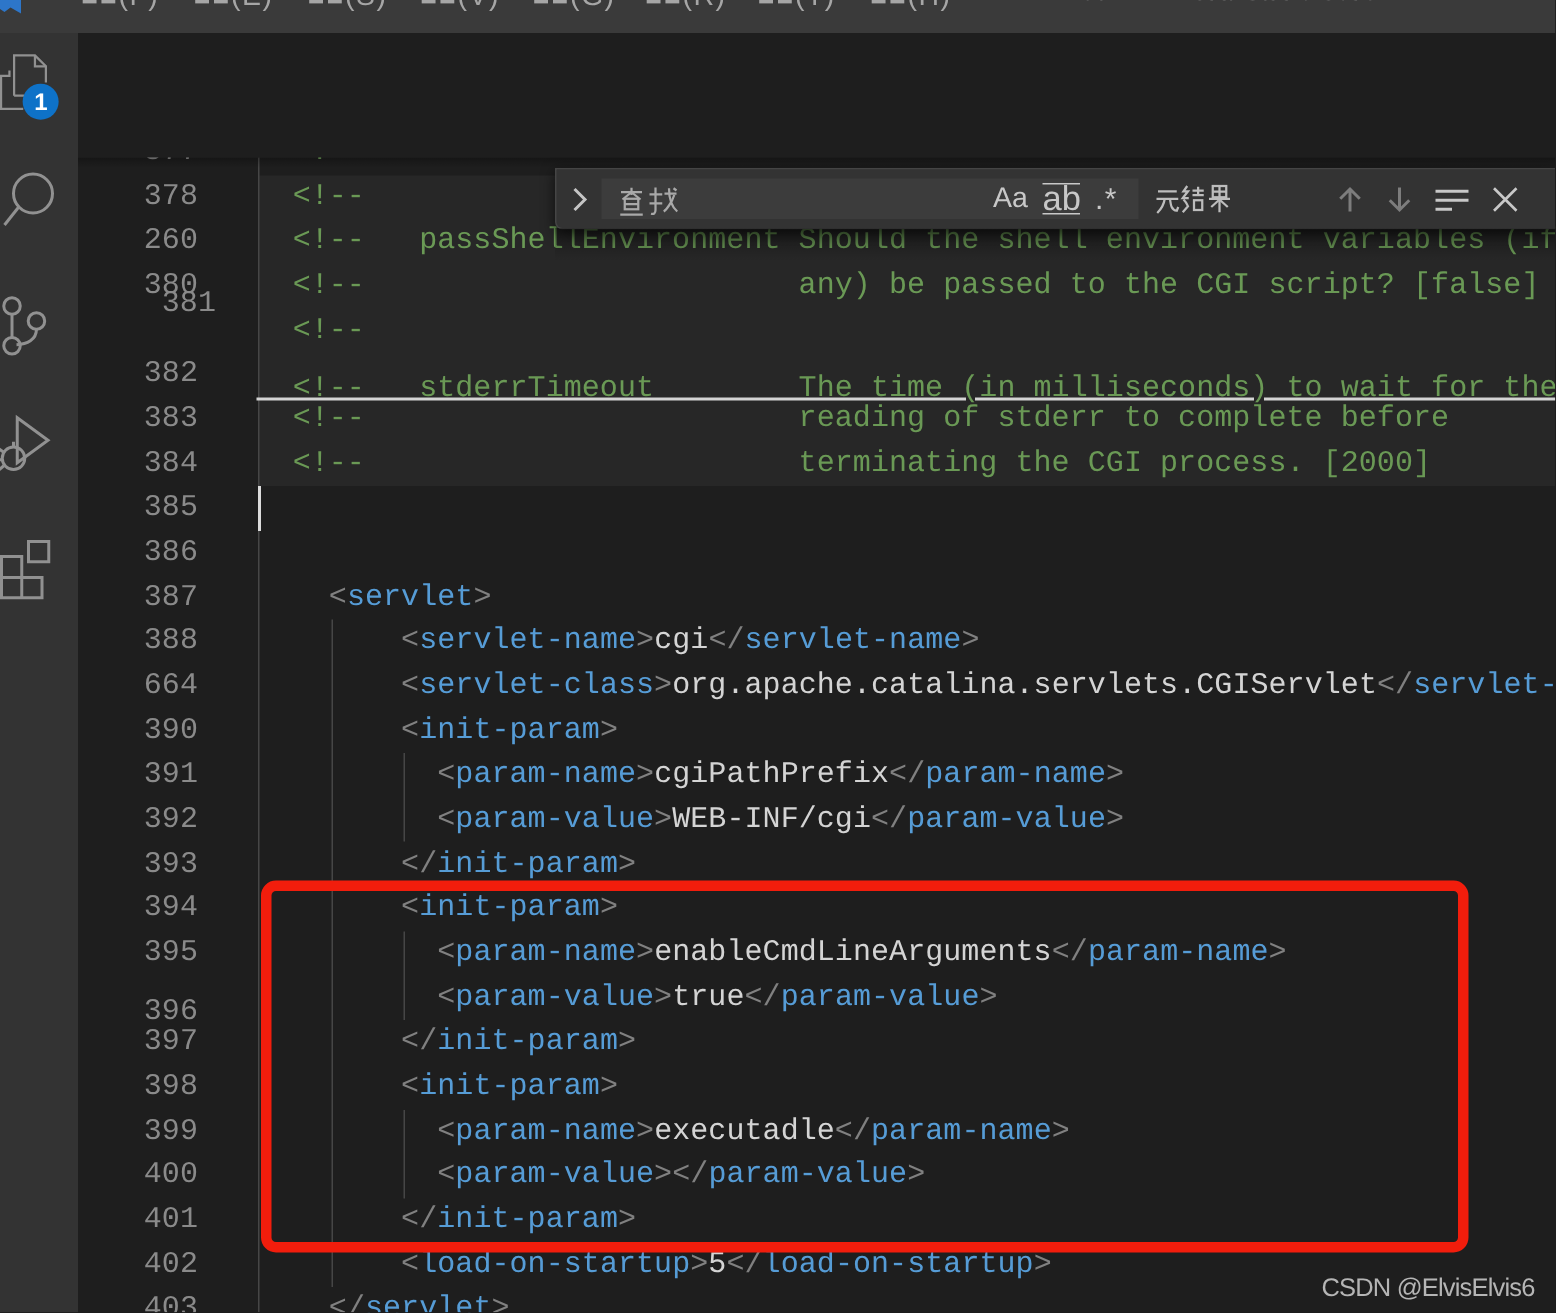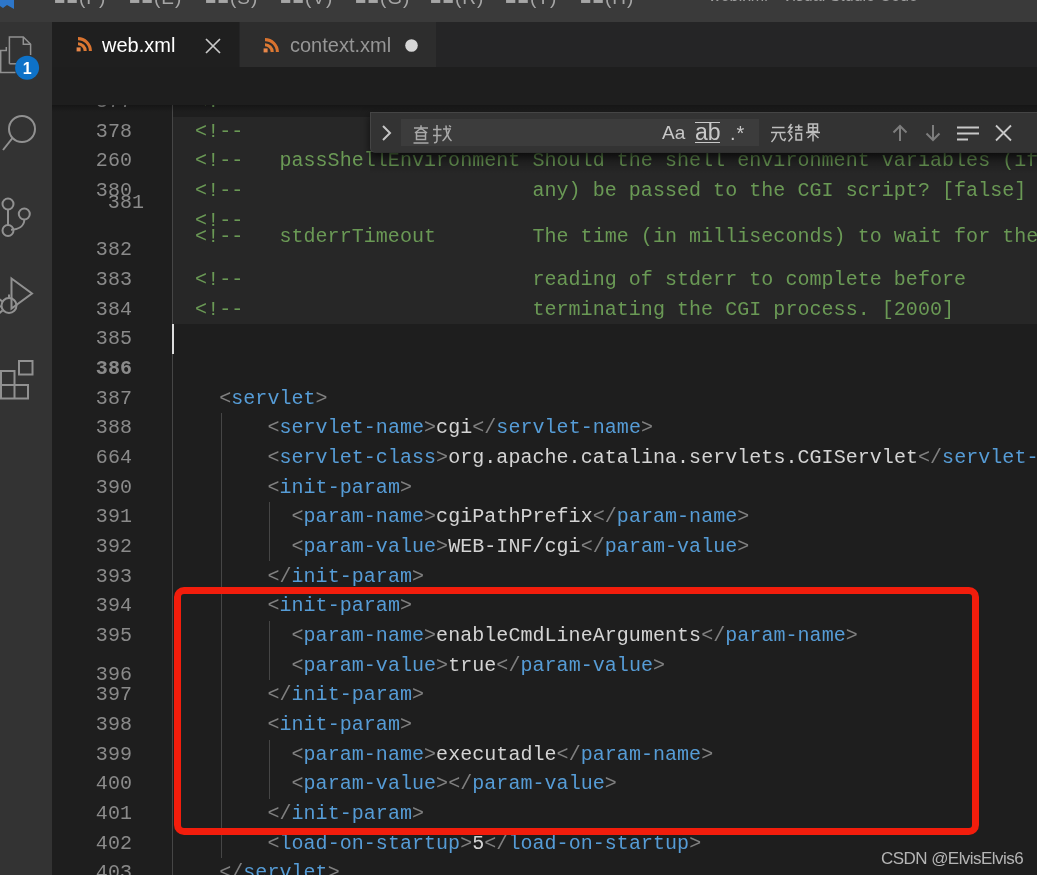--- a/index.html
+++ b/index.html
@@ -80,44 +80,20 @@
         <path d="M2.5,288.5 L-1,291.5"></path>
       </g>
 
       <g>
         <rect x="19" y="339" width="13.5" height="13.5"></rect>
         <path d="M1,349 L14.5,349 L14.5,363 L28,363 L28,376.5 L1,376.5 Z"></path>
         <path d="M1,363 L14.5,363 L14.5,376.5"></path>
       </g>
     </svg>
   </div>
-  <div id="tabbar">
-    <div id="tab1" class="tab">
-      <svg width="16" height="16" style="position:absolute;left:24px;top:14.5px;" fill="none">
-        <path d="M2,6.8 A7.2,7.2 0 0 1 9.2,14" stroke="#dd7a33" stroke-width="3.1"></path>
-        <path d="M2,1.6 A12.4,12.4 0 0 1 14.4,14" stroke="#d9732f" stroke-width="3.1"></path>
-        <rect x="0.6" y="10.4" width="4" height="4" fill="#e8874a" stroke="none"></rect>
-      </svg>
-      <span class="tabtxt" style="left:50px;color:#ffffff;">web.xml</span>
-      <svg width="18" height="18" style="position:absolute;left:151.5px;top:14.5px;" stroke="#c8c8c8" stroke-width="1.7">
-          <path d="M2,2 L16,16 M16,2 L2,16"></path>
-        </svg>
-    </div>
-    <div id="tab2" class="tab">
-      <svg width="16" height="16" style="position:absolute;left:22.5px;top:15.5px;" fill="none">
-        <path d="M2,6.8 A7.2,7.2 0 0 1 9.2,14" stroke="#dd7a33" stroke-width="3.1"></path>
-        <path d="M2,1.6 A12.4,12.4 0 0 1 14.4,14" stroke="#d9732f" stroke-width="3.1"></path>
-        <rect x="0.6" y="10.4" width="4" height="4" fill="#e8874a" stroke="none"></rect>
-      </svg>
-      <span class="tabtxt" style="left:50px;color:#969696;">context.xml</span>
-      <svg width="14" height="14" style="position:absolute;left:164.5px;top:16.8px;">
-          <circle cx="6.5" cy="6.5" r="6.3" fill="#d6d6d6"></circle>
-        </svg>
-    </div>
-  </div>
   <div id="editor">
     <div id="rangehl"></div>
     <div id="guides">
 <div class="guide" style="left:120px;top:0px;height:770px;"></div>
 <div class="guide" style="left:168.6px;top:308.3px;height:444.9px;"></div>
 <div class="guide" style="left:216.7px;top:397.2px;height:59.3px;"></div>
 <div class="guide" style="left:216.7px;top:515.9px;height:59.3px;"></div>
 <div class="guide" style="left:216.7px;top:634.5px;height:59.3px;"></div>
 </div>
     <div id="lines">
@@ -125,27 +101,27 @@
 <div class="cl" style="top:-17.99px;"><span class="c">  &lt;!--</span></div>
 <div class="ln" style="top:11.67px;">378</div>
 <div class="cl" style="top:11.67px;"><span class="c">  &lt;!--</span></div>
 <div class="ln" style="top:41.33px;">260</div>
 <div class="cl" style="top:41.33px;"><span class="c">  &lt;!--   passShellEnvironment Should the shell environment variables (if</span></div>
 <div class="ln" style="top:70.99px;">380</div>
 <div class="cl" style="top:70.99px;"><span class="c">  &lt;!--                        any) be passed to the CGI script? [false]</span></div>
 <div class="ln" style="top:83px;padding-left:12px;">381</div>
 <div class="cl" style="top:100.65px;"><span class="c">  &lt;!--</span></div>
 <div class="ln" style="top:130.31px;">382</div>
-<div class="cl" style="top:117px;"><span class="c">  &lt;!--   stderrTimeout        The time (in milliseconds) to wait for the</span></div>
+<div class="cl" style="top:140px;text-decoration:underline;"><span class="c">  &lt;!--   stderrTimeout        The time (in milliseconds) to wait for the</span></div>
 <div class="ln" style="top:159.97px;">383</div>
 <div class="cl" style="top:159.97px;"><span class="c">  &lt;!--                        reading of stderr to complete before</span></div>
 <div class="ln" style="top:189.63px;">384</div>
 <div class="cl" style="top:189.63px;"><span class="c">  &lt;!--                        terminating the CGI process. [2000]</span></div>
 <div class="ln" style="top:219.29px;">385</div>
-<div class="ln" style="top:248.95px;font-weight:bold;">386</div>
+<div class="ln" style="top:248.95px;">386</div>
 <div class="ln" style="top:278.61px;">387</div>
 <div class="cl" style="top:278.61px;"><span class="w">    </span><span class="p">&lt;</span><span class="t">servlet</span><span class="p">&gt;</span></div>
 <div class="ln" style="top:308.27px;">388</div>
 <div class="cl" style="top:308.27px;"><span class="w">        </span><span class="p">&lt;</span><span class="t">servlet-name</span><span class="p">&gt;</span><span class="w">cgi</span><span class="p">&lt;/</span><span class="t">servlet-name</span><span class="p">&gt;</span></div>
 <div class="ln" style="top:337.93px;">664</div>
 <div class="cl" style="top:337.93px;"><span class="w">        </span><span class="p">&lt;</span><span class="t">servlet-class</span><span class="p">&gt;</span><span class="w">org.apache.catalina.servlets.CGIServlet</span><span class="p">&lt;/</span><span class="t">servlet-class</span></div>
 <div class="ln" style="top:367.59px;">390</div>
 <div class="cl" style="top:367.59px;"><span class="w">        </span><span class="p">&lt;</span><span class="t">init-param</span><span class="p">&gt;</span></div>
 <div class="ln" style="top:397.25px;">391</div>
 <div class="cl" style="top:397.25px;"><span class="w">          </span><span class="p">&lt;</span><span class="t">param-name</span><span class="p">&gt;</span><span class="w">cgiPathPrefix</span><span class="p">&lt;/</span><span class="t">param-name</span><span class="p">&gt;</span></div>

